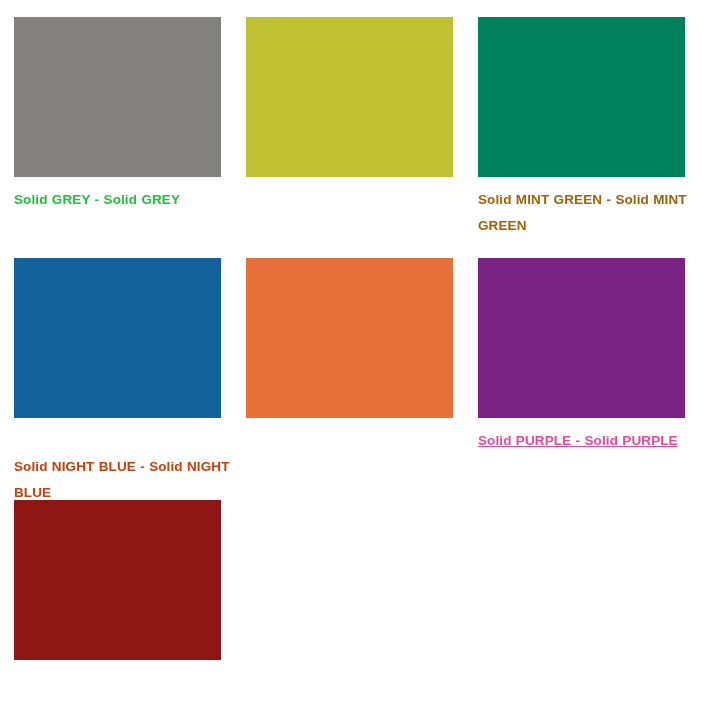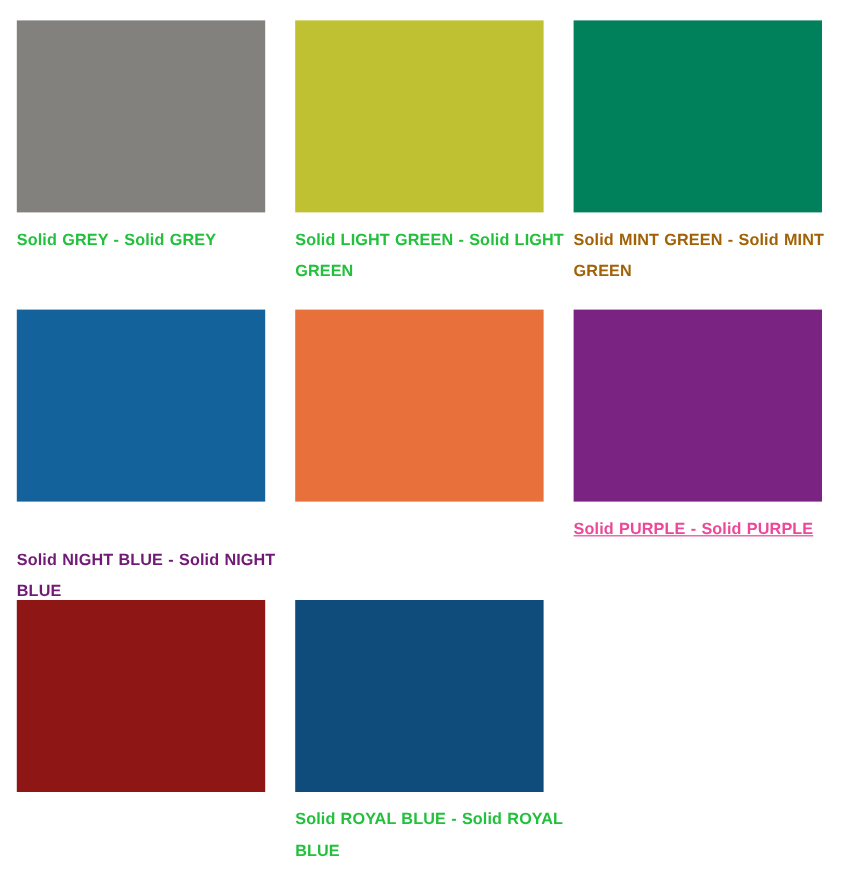--- a/index.html
+++ b/index.html
@@ -54,45 +54,40 @@
 
 <div id="swatch-grid">
 
   <div class="swatch-cell">
     <span class="swatch-chip" style="background-color: rgb(130, 129, 125);"></span>
     <span class="swatch-label" style="color: rgb(34, 192, 60);">Solid GREY - Solid GREY</span>
   </div>
 
   <div class="swatch-cell">
     <span class="swatch-chip" style="background-color: rgb(191, 193, 50);"></span>
-    <span class="swatch-label" style="color: rgb(34, 192, 60);">Solid LIGHT GREEN - Solid LIGHT GREEN</span>
   </div>
 
 
   <div class="swatch-cell">
     <span class="swatch-chip" style="background-color: rgb(0, 128, 91);"></span>
     <span class="swatch-label" style="color: #a16207;">Solid MINT GREEN - Solid MINT GREEN</span>
   </div>
 
   <div class="swatch-cell">
     <span class="swatch-chip" style="background-color: rgb(19, 98, 155);"></span>
-    <span class="swatch-label" style="color: #701a75; margin-top: 36px;">Solid NIGHT BLUE - Solid NIGHT BLUE</span>
+    <span class="swatch-label" style="color: #c2410c; margin-top: 36px;">Solid NIGHT BLUE - Solid NIGHT BLUE</span>
   </div>
 
   <div class="swatch-cell">
     <span class="swatch-chip" style="background-color: rgb(232, 112, 58);"></span>
   </div>
 
   <div class="swatch-cell">
     <span class="swatch-chip" style="background-color: rgb(123, 35, 130);"></span>
     <span class="swatch-label" style="color: #ec4899; text-decoration: underline;">Solid PURPLE - Solid PURPLE</span>
   </div>
 
   <div class="swatch-cell">
     <span class="swatch-chip" style="background-color: rgb(142, 23, 21);"></span>
   </div>
 
-  <div class="swatch-cell">
-    <span class="swatch-chip" style="background-color: rgb(15, 76, 124);"></span>
-    <span class="swatch-label" style="color: rgb(34, 192, 60);">Solid ROYAL BLUE - Solid ROYAL BLUE</span>
-  </div>
 
 </div>
 
 </body></html>

